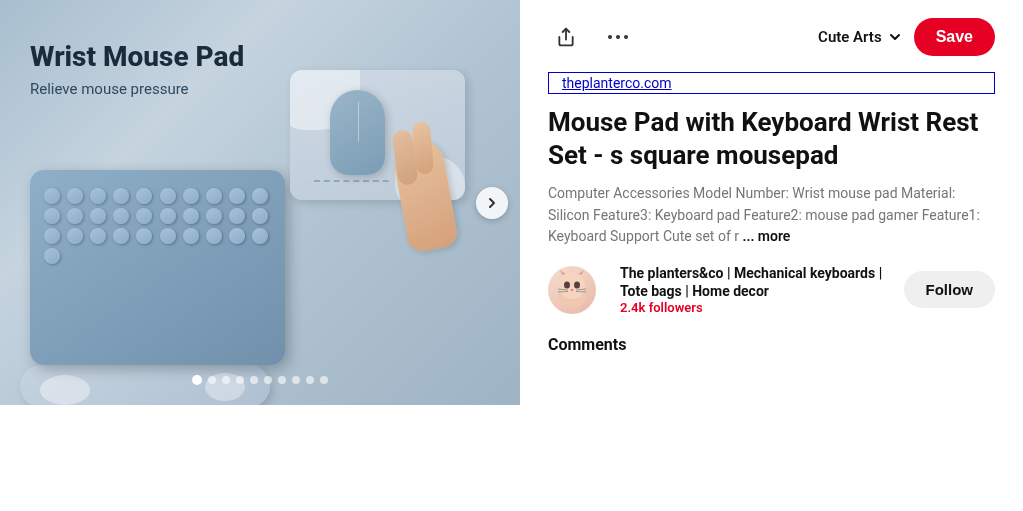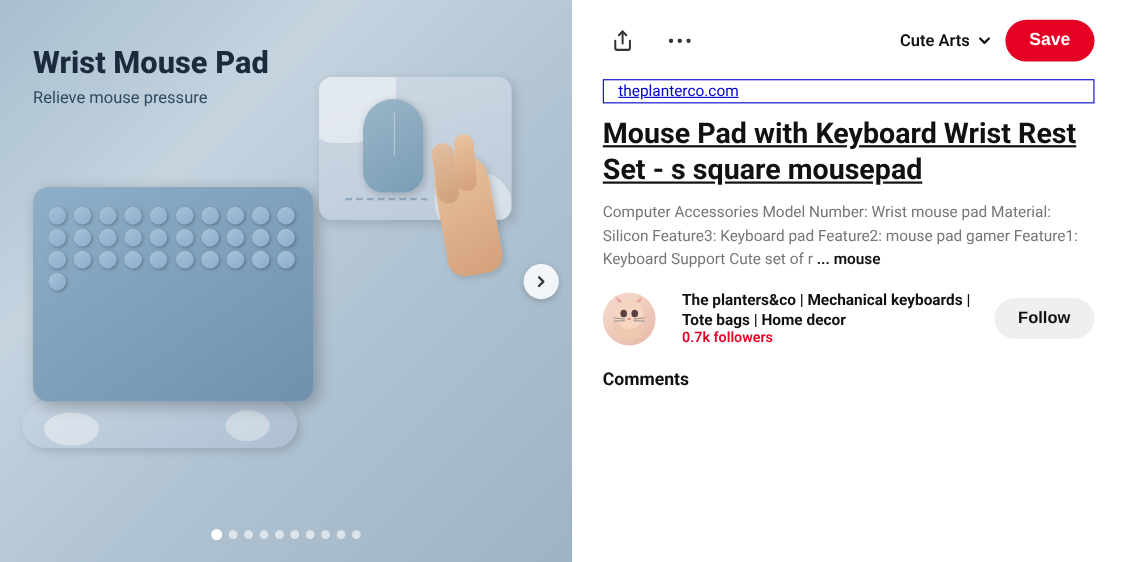--- a/index.html
+++ b/index.html
@@ -8,21 +8,21 @@
       background: #fff;
       width: 1023px;
       height: 511px;
       display: flex;
       overflow: hidden;
     }
 
     
     .left-panel {
       width: 520px;
-      height: 511px;
+      height: 405px;
       position: relative;
       background: #fdba74;
       overflow: hidden;
       flex-shrink: 0;
     }
 
     .left-panel-bg {
       width: 100%;
       height: 100%;
       background: linear-gradient(135deg, #a8bece 0%, #c5d4df 30%, #b0c3d2 60%, #9eb3c4 100%);
@@ -177,21 +177,20 @@
       cursor: pointer;
     }
 
     
     .product-title {
       font-size: 26px;
       font-weight: 700;
       color: #111;
       line-height: 1.25;
       margin-bottom: 12px;
-      text-decoration: underline;
     }
 
     
     .description {
       font-size: 14px;
       color: #767676;
       line-height: 1.55;
       margin-bottom: 16px;
     }
 
@@ -375,21 +374,21 @@
       <button class="save-btn">Save</button>
     </div>
   </div>
 
   <a class="source-link" href="#">theplanterco.com</a>
 
   <h2 class="product-title">Mouse Pad with Keyboard Wrist Rest Set - s square mousepad</h2>
 
   <p class="description">
     <span>Computer Accessories Model Number: Wrist mouse pad Material: Silicon Feature3: Keyboard pad Feature2: mouse pad gamer Feature1: Keyboard Support Cute set of r</span>
-    <span style="color:#111;font-weight:600;cursor:pointer;">... mouse</span>
+    <span style="color:#111;font-weight:600;cursor:pointer;">... more</span>
   </p>
 
   <div class="profile-section">
     <div class="profile-info">
 
       <div class="cat-avatar">
         <svg viewBox="0 0 48 48" width="48" height="48">
 
           <ellipse cx="24" cy="30" rx="14" ry="12" fill="#f0c8b0"></ellipse>
 
@@ -406,21 +405,21 @@
           <ellipse cx="24" cy="24" rx="1.5" ry="1" fill="#e88080"></ellipse>
 
           <line x1="10" y1="23" x2="20" y2="24" stroke="#888" stroke-width="0.8"></line>
           <line x1="10" y1="26" x2="20" y2="25.5" stroke="#888" stroke-width="0.8"></line>
           <line x1="28" y1="24" x2="38" y2="23" stroke="#888" stroke-width="0.8"></line>
           <line x1="28" y1="25.5" x2="38" y2="26" stroke="#888" stroke-width="0.8"></line>
         </svg>
       </div>
       <div class="profile-text">
         <h3>The planters&amp;co | Mechanical keyboards | Tote bags | Home decor</h3>
-        <p>0.7k followers</p>
+        <p>2.4k followers</p>
       </div>
     </div>
     <button class="follow-btn">Follow</button>
   </div>
 
   <div class="comments-section">
     <h3>Comments</h3>
   </div>
 
 </div>

